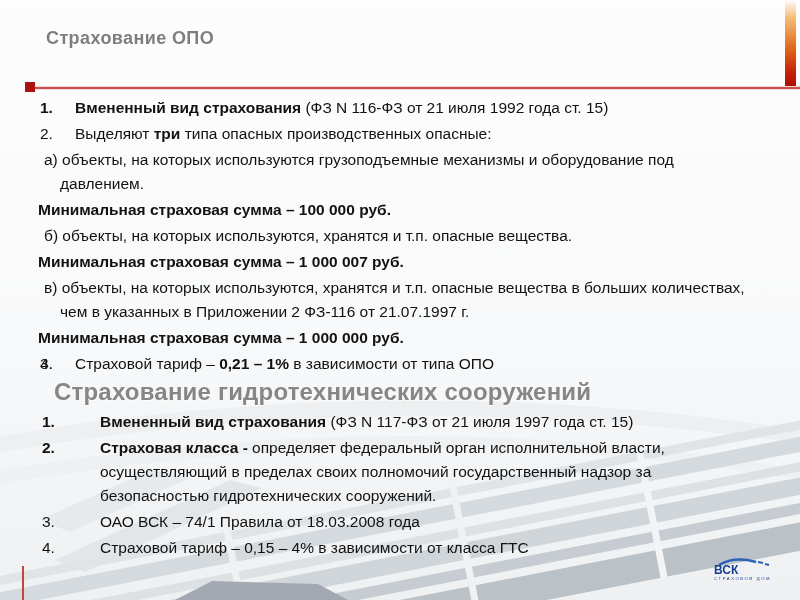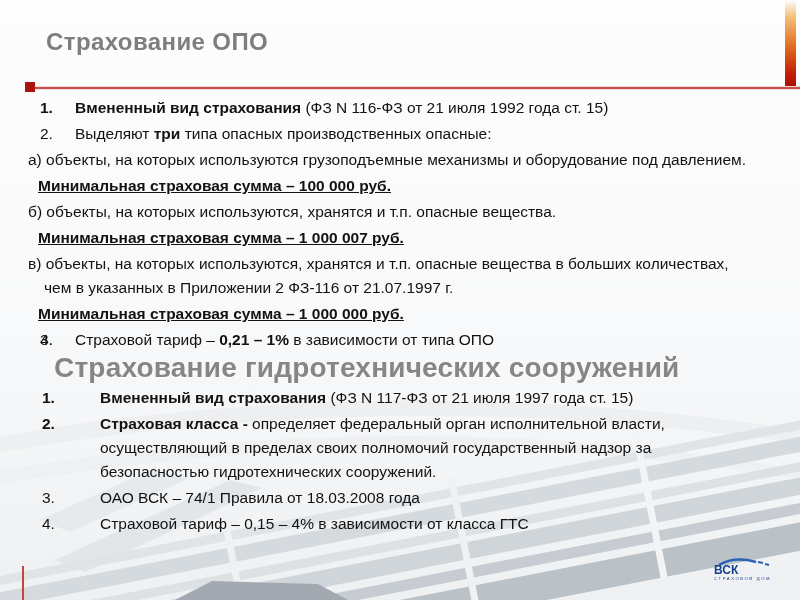--- a/index.html
+++ b/index.html
@@ -4,46 +4,46 @@
 <style>
   html,body{margin:0;padding:0;background:#555;}
   .slide{
     position:relative;width:800px;height:600px;overflow:hidden;
     background:linear-gradient(180deg,#fdfdfd 0%,#f8f9fa 55%,#eef0f2 100%);
     font-family:"Liberation Sans",sans-serif;color:#121212;
   }
   .bg{position:absolute;left:0;top:0;z-index:0;}
   .title1{
     position:absolute;top:28px;left:46px;margin:0;z-index:2;
-    font-size:24px;font-weight:bold;color:#7e7e7e;letter-spacing:.4px;
+    font-size:18px;font-weight:bold;color:#7e7e7e;letter-spacing:.4px;
   }
   .vbar{
     position:absolute;top:0;right:4px;width:11px;height:87px;z-index:1;
     background:linear-gradient(180deg,rgba(255,255,255,0) 0%,#f6bd77 20%,#e06a1d 55%,#c21e05 85%,#a90e01 100%);
   }
   .hline{
     position:absolute;top:86px;left:25px;right:0;height:2px;z-index:1;
     background:#c5524e;border-top:1px solid #f0d2d1;border-bottom:1px solid #f3dcdb;
   }
   .hsq{position:absolute;top:82px;left:25px;width:10px;height:10px;background:#ac120e;z-index:2;}
   .tick{position:absolute;left:22px;top:566px;width:2px;height:34px;background:#c24540;z-index:2;}
   .content{
     position:absolute;top:96px;left:0;width:782px;z-index:2;
     font-size:15.5px;line-height:24px;
   }
   .row{position:relative;margin:0 0 2px 0;}
   .b{font-weight:bold;}
   .num1{padding-left:75px;padding-right:34px;}
   .num1 .marker{position:absolute;left:40px;}
-  .sub1{padding-left:44px;padding-right:30px;text-indent:-16px;}
-  .min1{padding-left:38px;padding-right:20px;text-decoration:underline;}
+  .sub1{padding-left:60px;padding-right:30px;text-indent:-16px;}
+  .min1{padding-left:38px;padding-right:20px;}
   .num2{padding-left:100px;padding-right:40px;}
   .num2 .marker{position:absolute;left:42px;}
   .title2{
-    margin:4px 0 6px 54px;font-size:28px;font-weight:bold;color:#868686;
+    margin:4px 0 6px 54px;font-size:24px;font-weight:bold;color:#868686;
     text-shadow:0 1px 0 rgba(255,255,255,.85);letter-spacing:.2px;
   }
   .logo{position:absolute;right:24px;bottom:14px;z-index:2;margin-left:10px;}
 </style>
 </head>
 <body>
 
 <div class="slide">
 
   <svg class="bg" width="800" height="600" viewBox="0 0 800 600">

